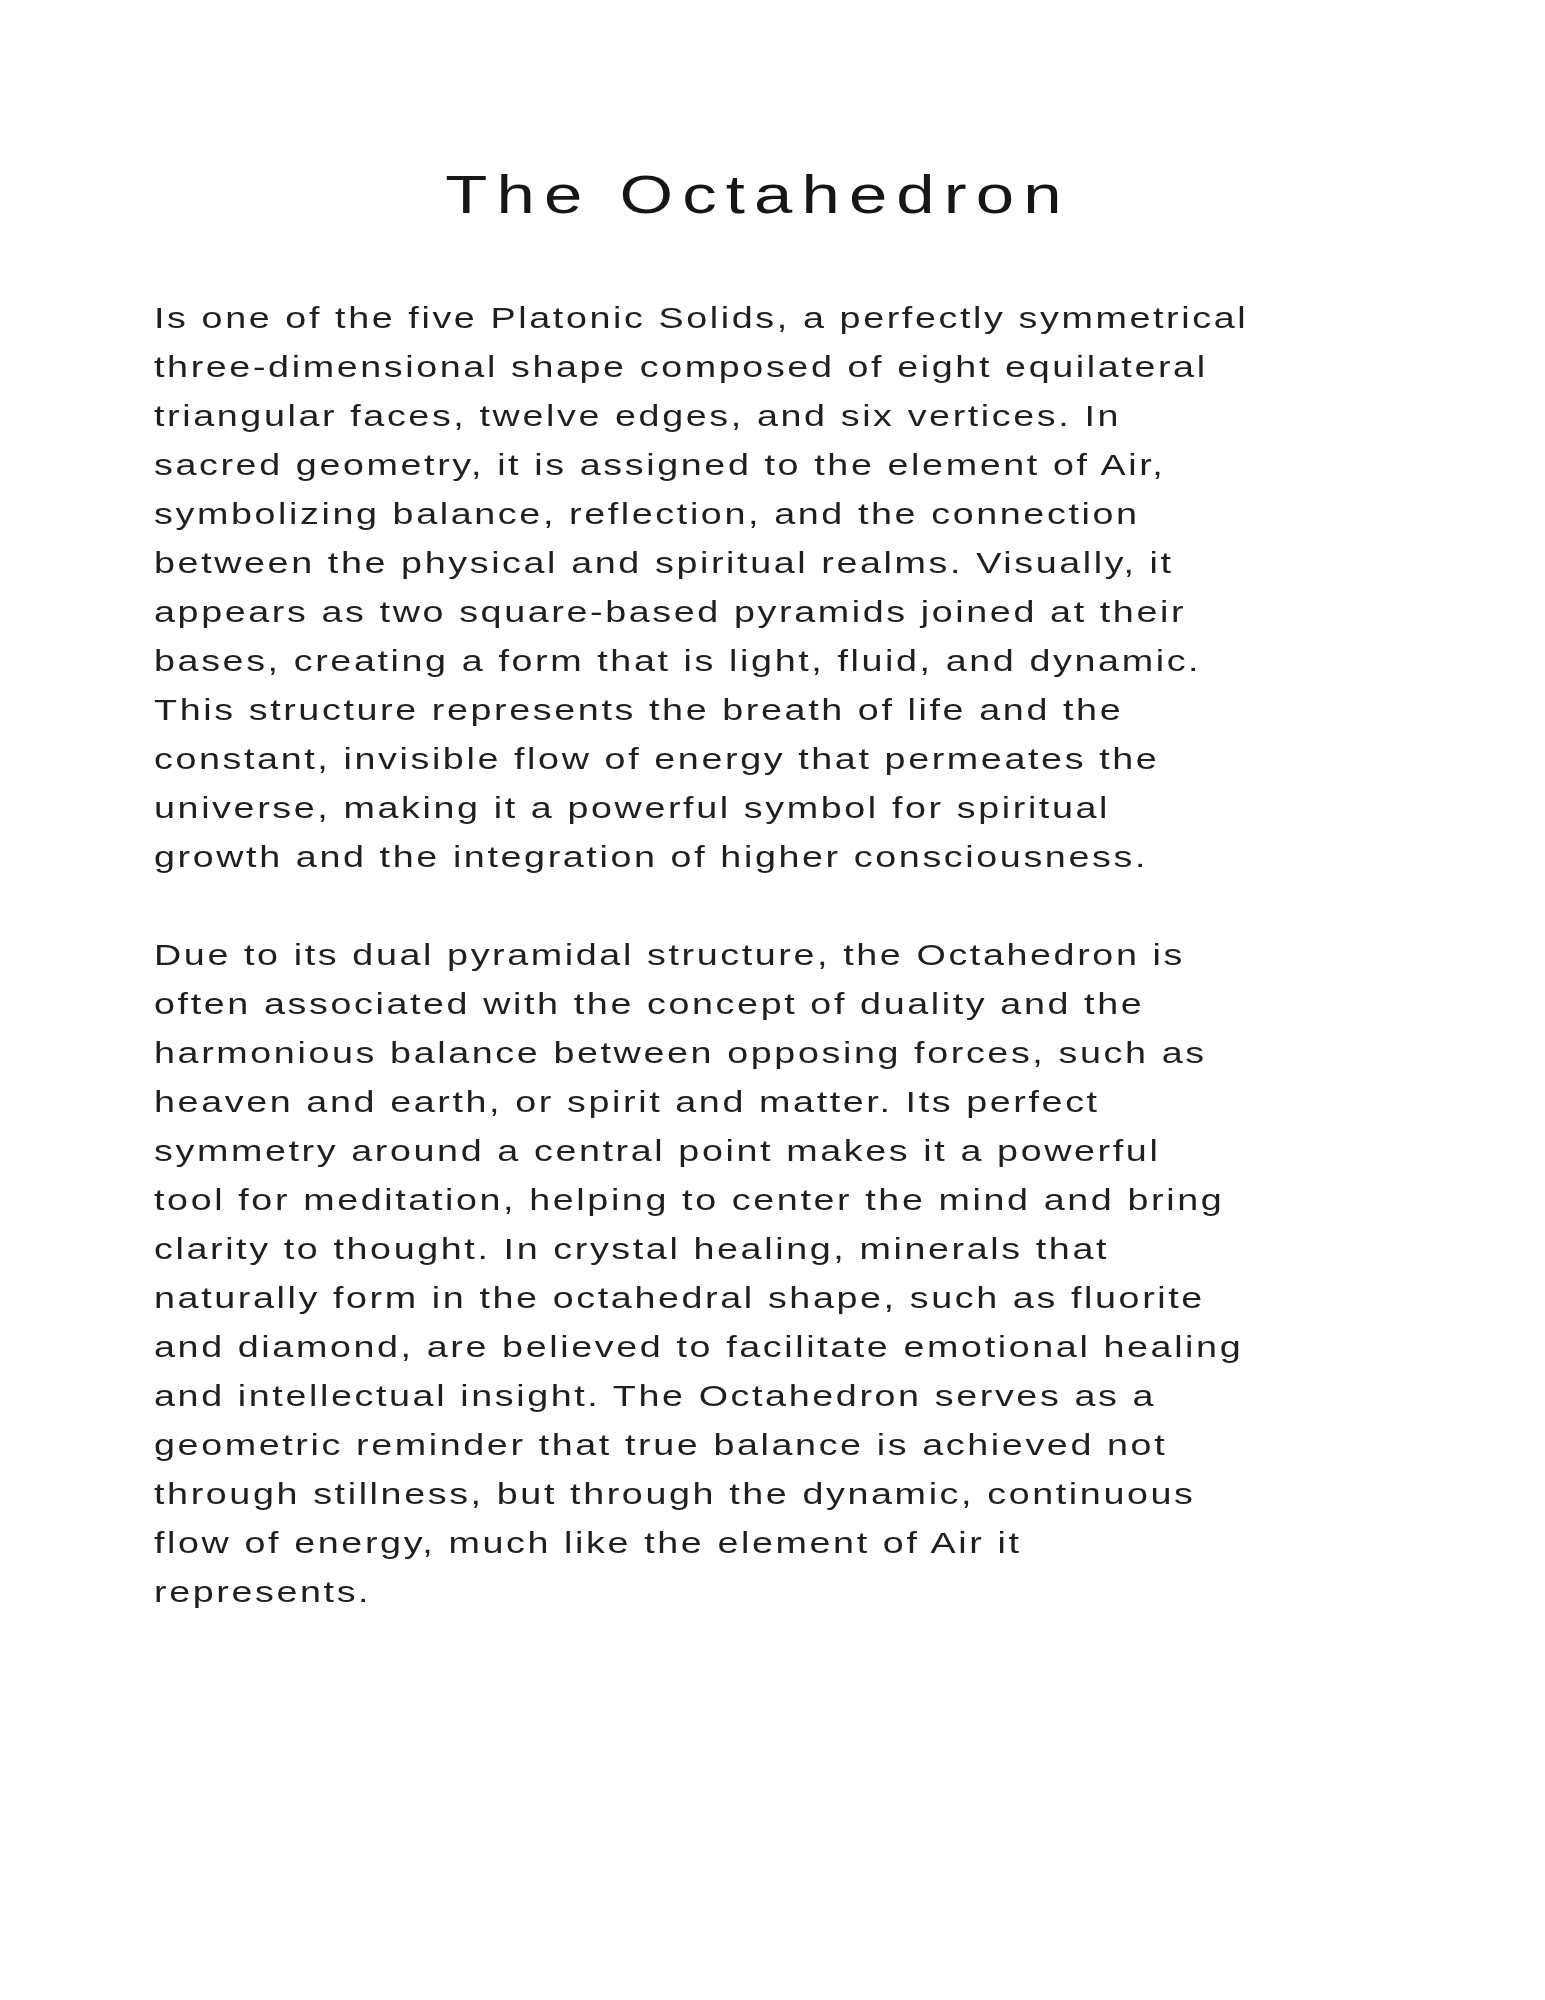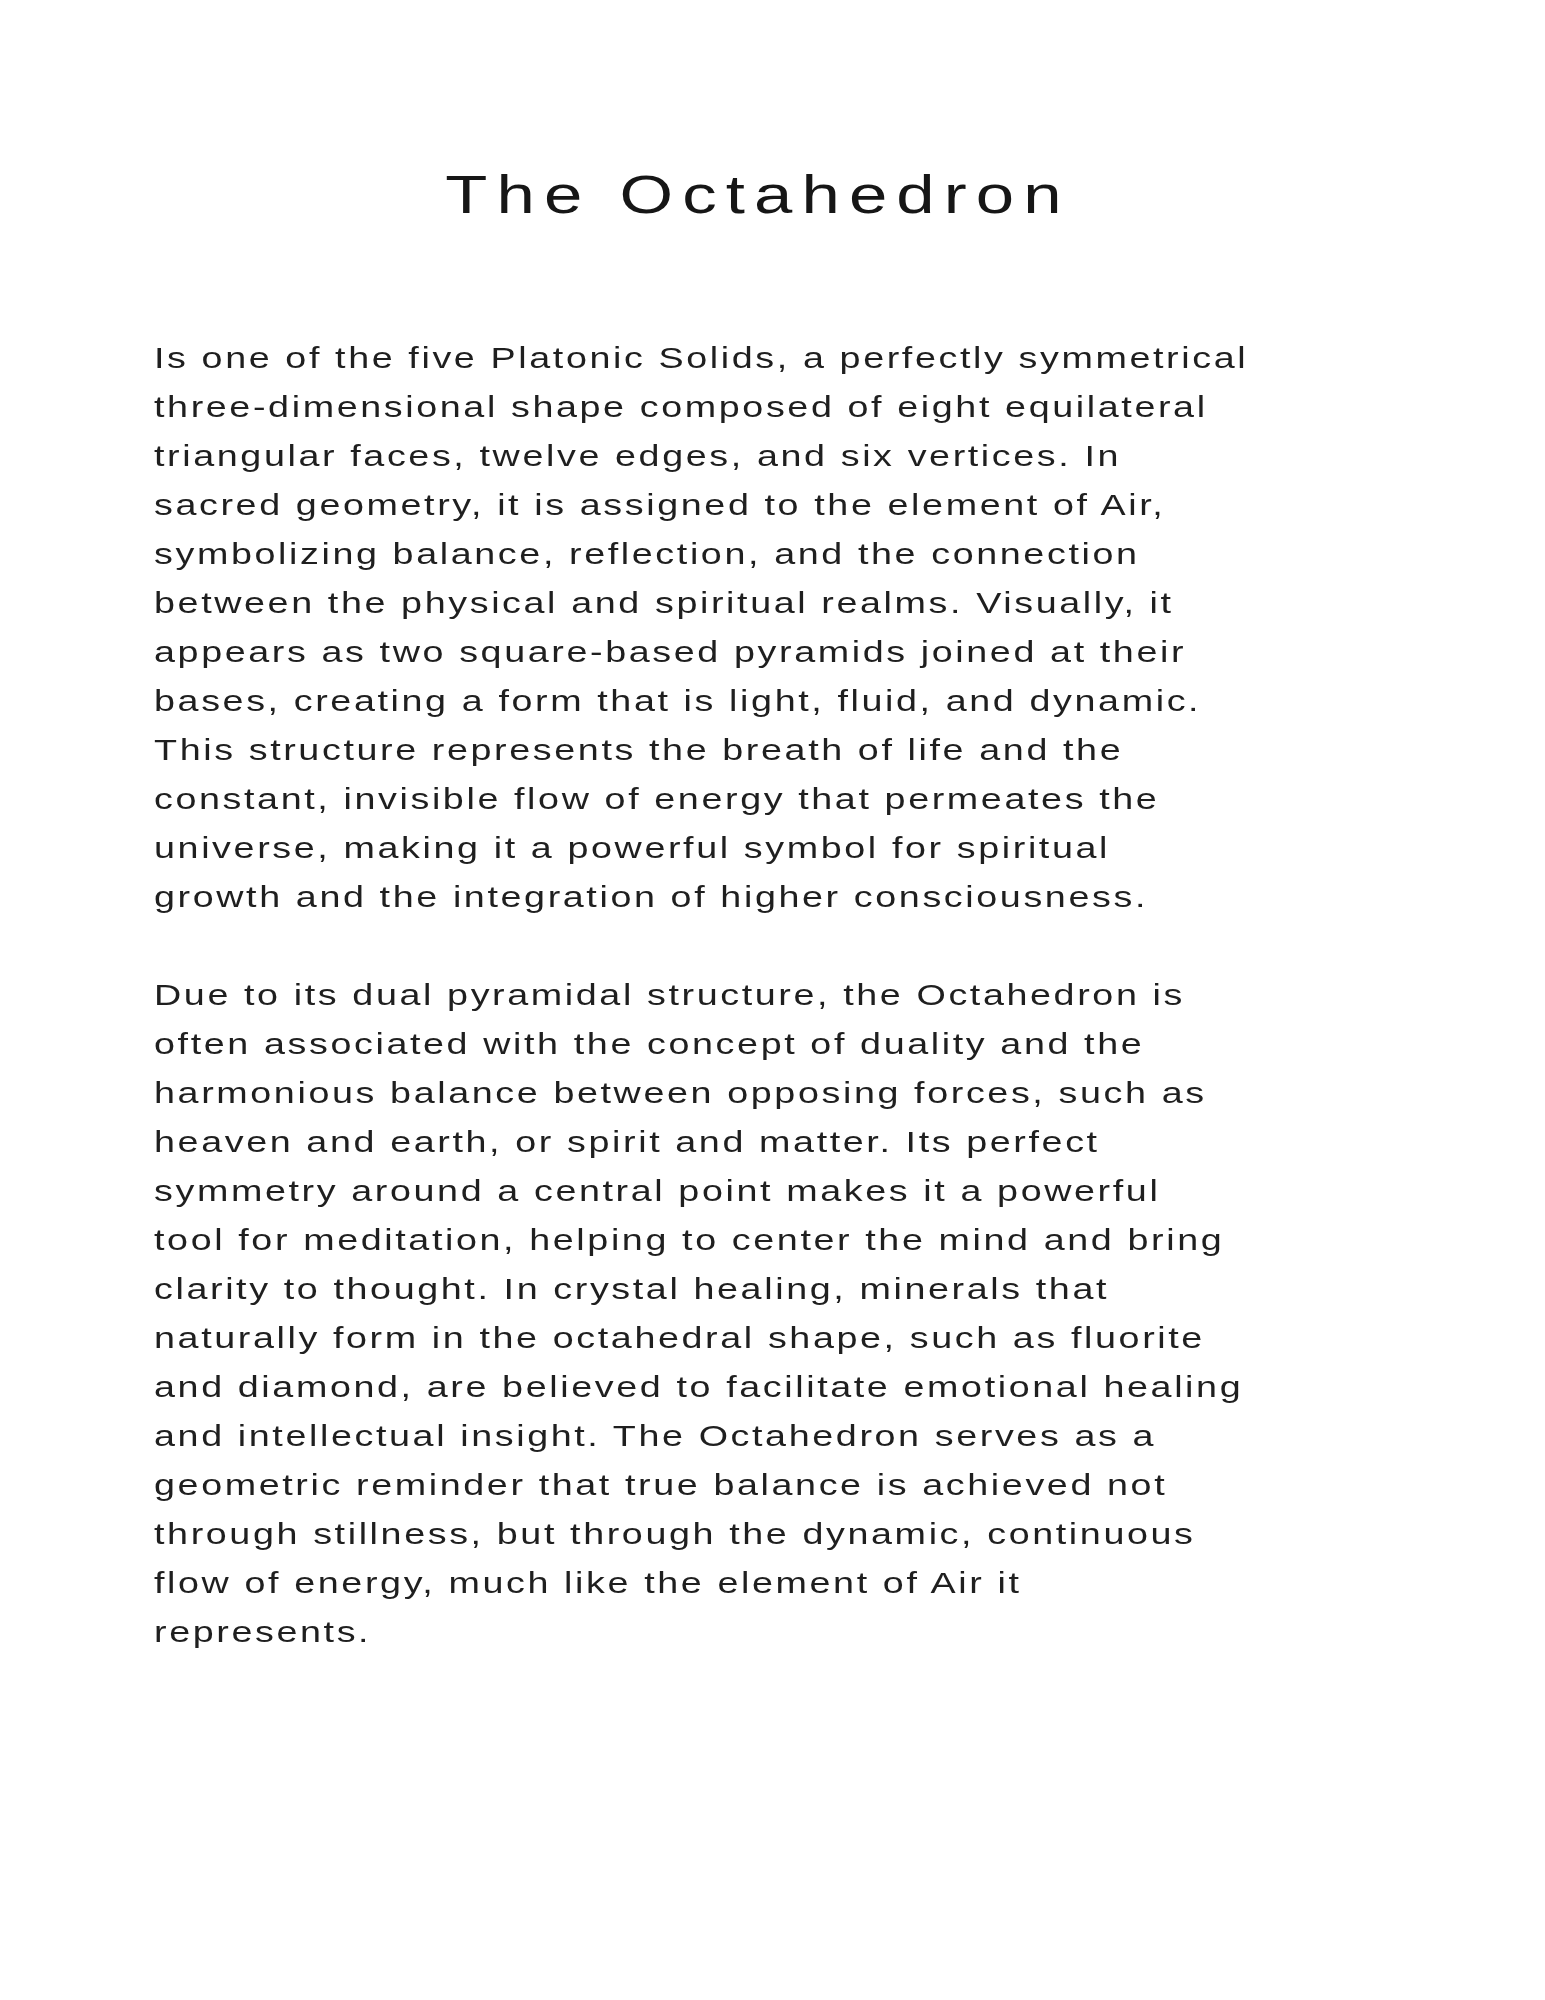--- a/index.html
+++ b/index.html
@@ -27,21 +27,21 @@
     line-height: 60px;
     font-weight: 400;
     letter-spacing: 7px;
     color: #161616;
     text-align: center;
     white-space: nowrap;
     transform: translateX(-24px) scaleX(1.3);
     transform-origin: 50% 0;
   }
   .doc-body {
-    margin-top: 109px;
+    margin-top: 69px;
   }
   .doc-body p {
     margin: 0 0 49px 0;
     width: 1100px;
     font-size: 29px;
     line-height: 49px;
     letter-spacing: 2px;
     color: #1f1f1f;
     white-space: pre-line;
     transform: scaleX(1.3);

